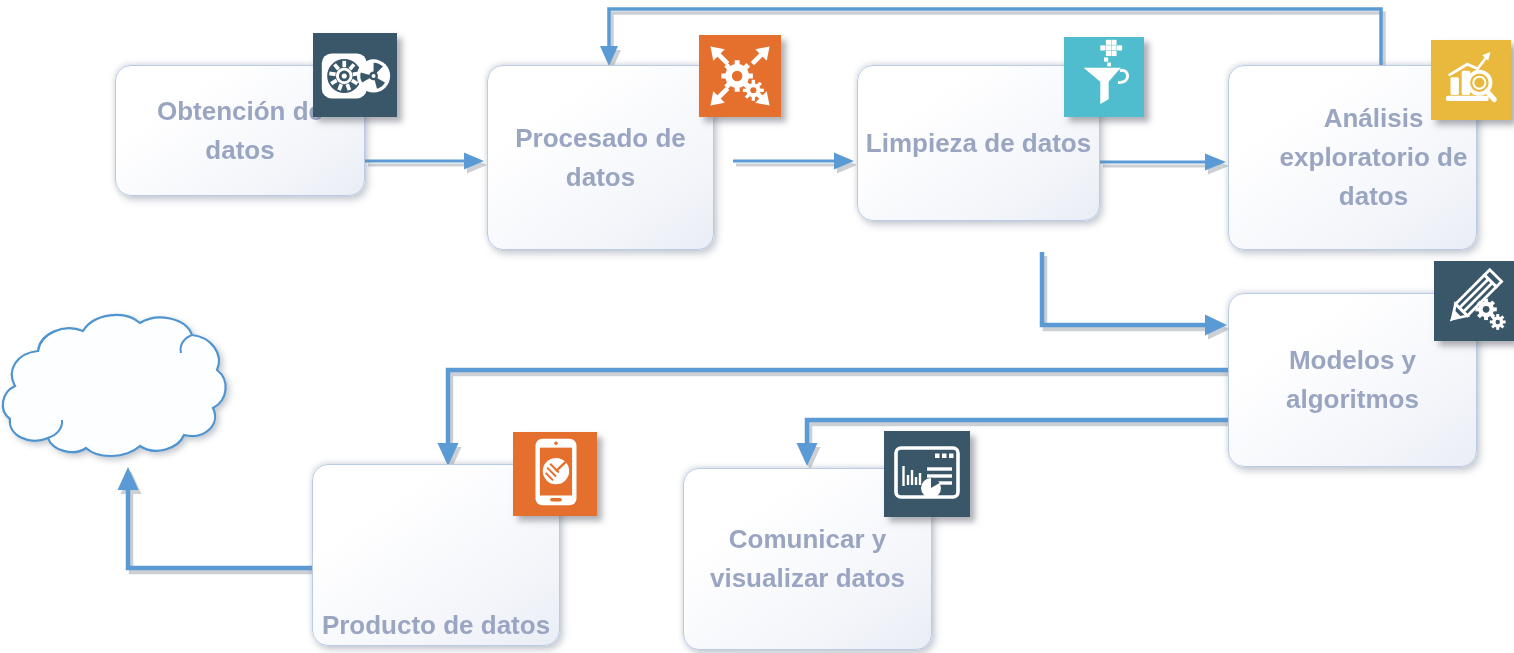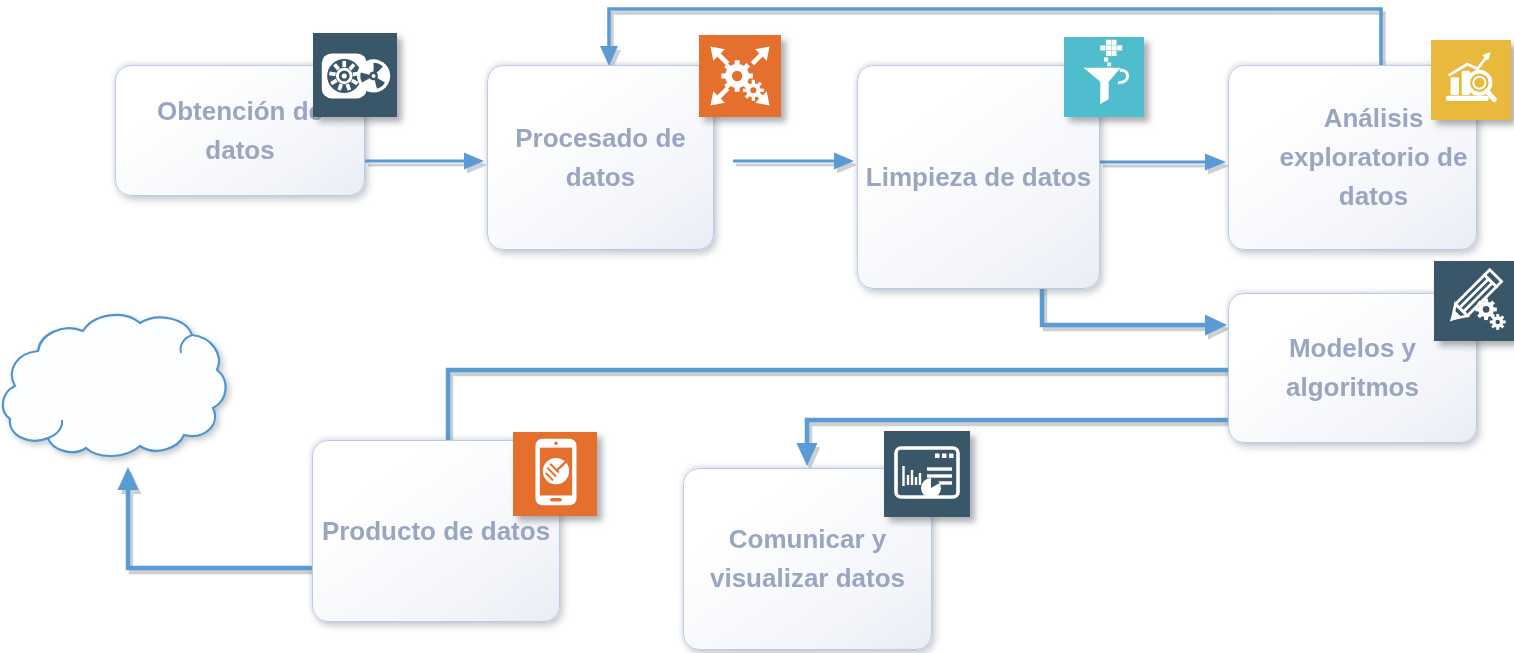--- a/index.html
+++ b/index.html
@@ -68,30 +68,30 @@
       <path d="M46 147 C55 144,61 137,60 129" fill="none" stroke="#4e94d0" stroke-width="2"></path>
     </svg>
   </div>
 
   <div class="node" style="left:115px;top:65px;width:250px;height:131px;">
     <span>Obtención de datos</span>
   </div>
   <div class="node" style="left:487px;top:65px;width:227px;height:185px;">
     <span>Procesado de datos</span>
   </div>
-  <div class="node" style="left:857px;top:65px;width:243px;height:224px;">
+  <div class="node" style="left:857px;top:65px;width:243px;height:156px;">
     <span>Limpieza de datos</span>
   </div>
   <div class="node" style="left:1228px;top:65px;width:249px;height:185px;padding-left:48px;">
     <span>Análisis exploratorio de datos</span>
   </div>
-  <div class="node" style="left:1228px;top:293px;width:249px;height:150px;">
+  <div class="node" style="left:1228px;top:293px;width:249px;height:174px;">
     <span>Modelos y algoritmos</span>
   </div>
-  <div class="node" style="left:312px;top:440px;width:248px;height:182px;">
+  <div class="node" style="left:312px;top:464px;width:248px;height:182px;align-items:flex-end;">
     <span>Producto de datos</span>
   </div>
   <div class="node" style="left:683px;top:468px;width:249px;height:182px;">
     <span>Comunicar y visualizar datos</span>
   </div>
 
   <div class="icon ic-dark" style="left:313px;top:33px;width:84px;height:84px;">
     <svg viewBox="0 0 86 86">
       <rect x="9" y="21" width="46" height="46" rx="10" fill="#fff"></rect>
       <circle cx="32" cy="44" r="17.5" fill="#3a5669"></circle>

